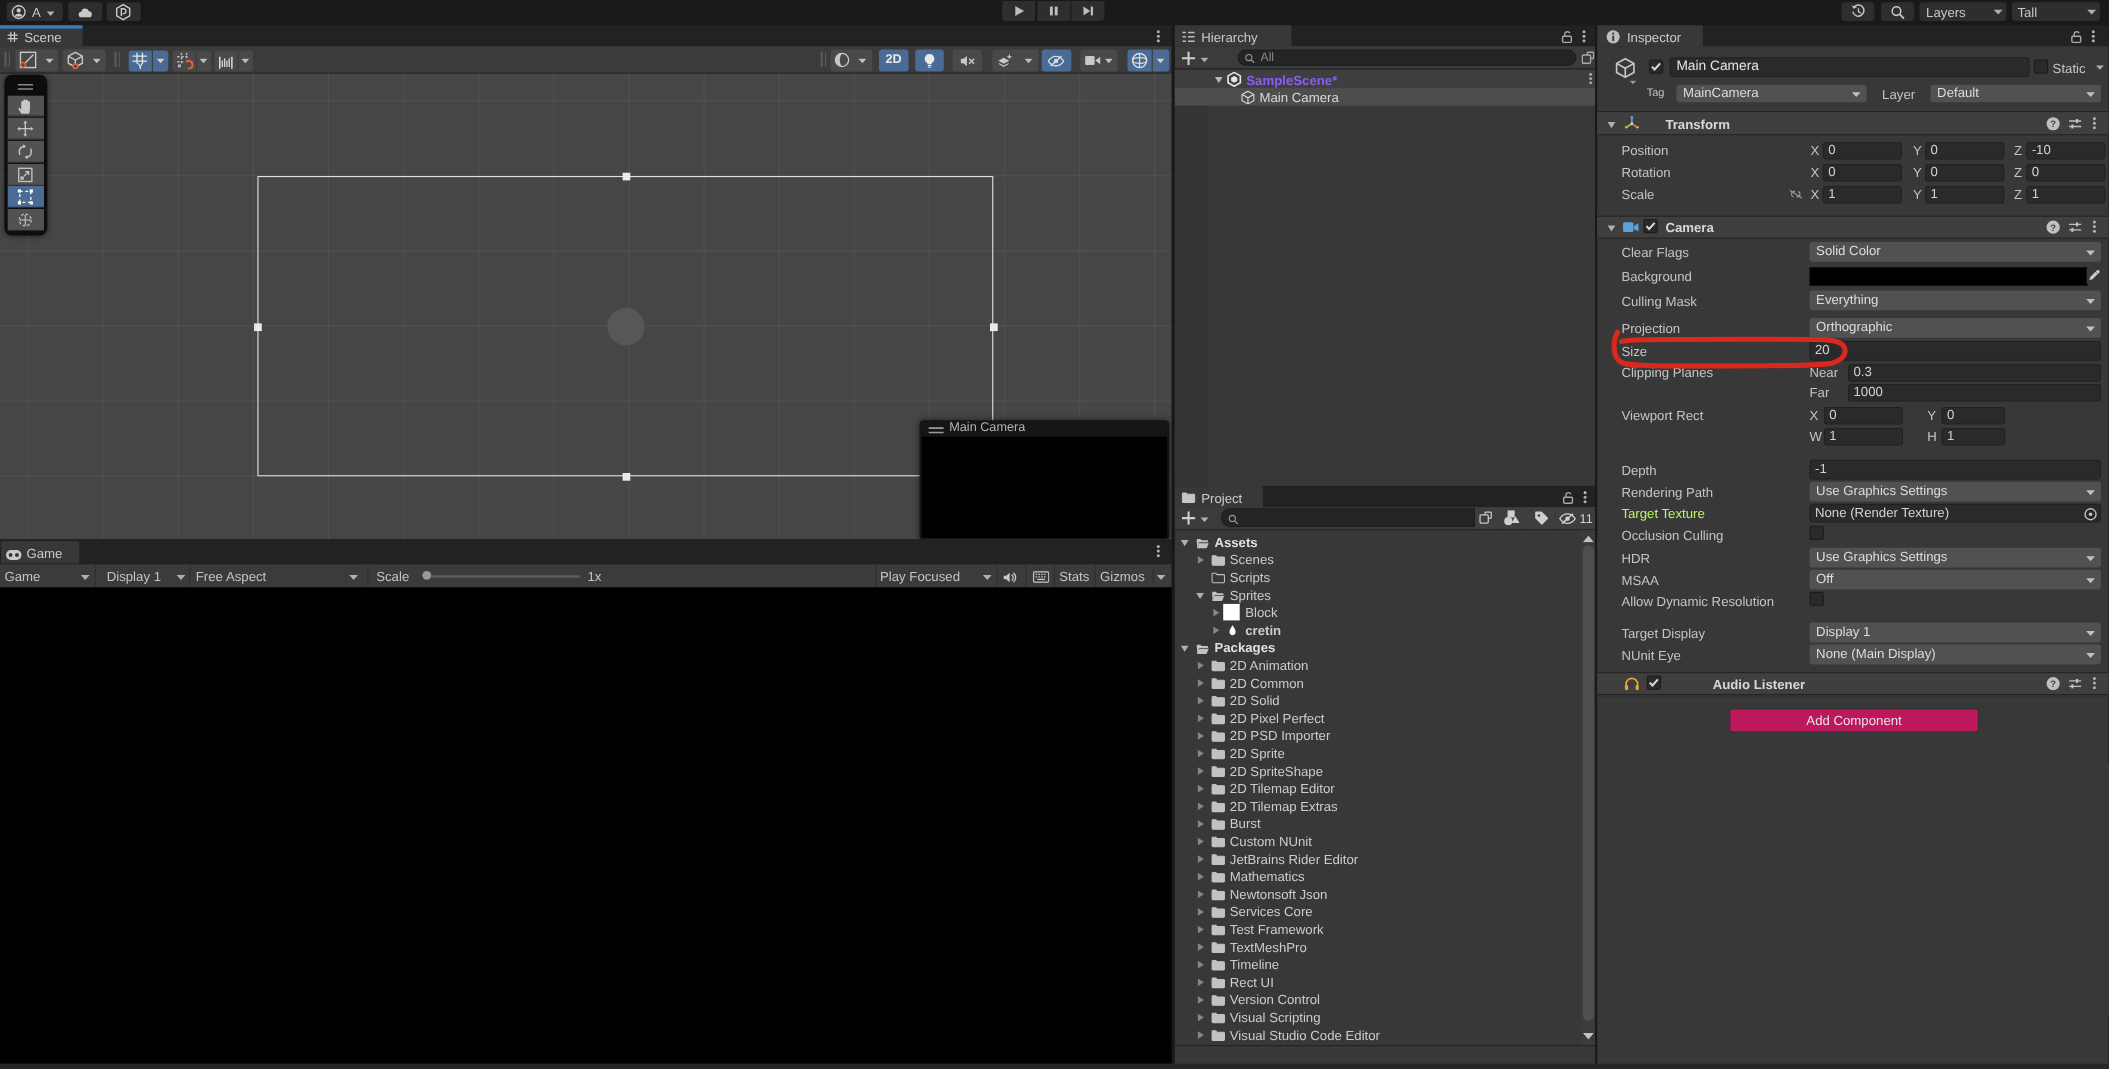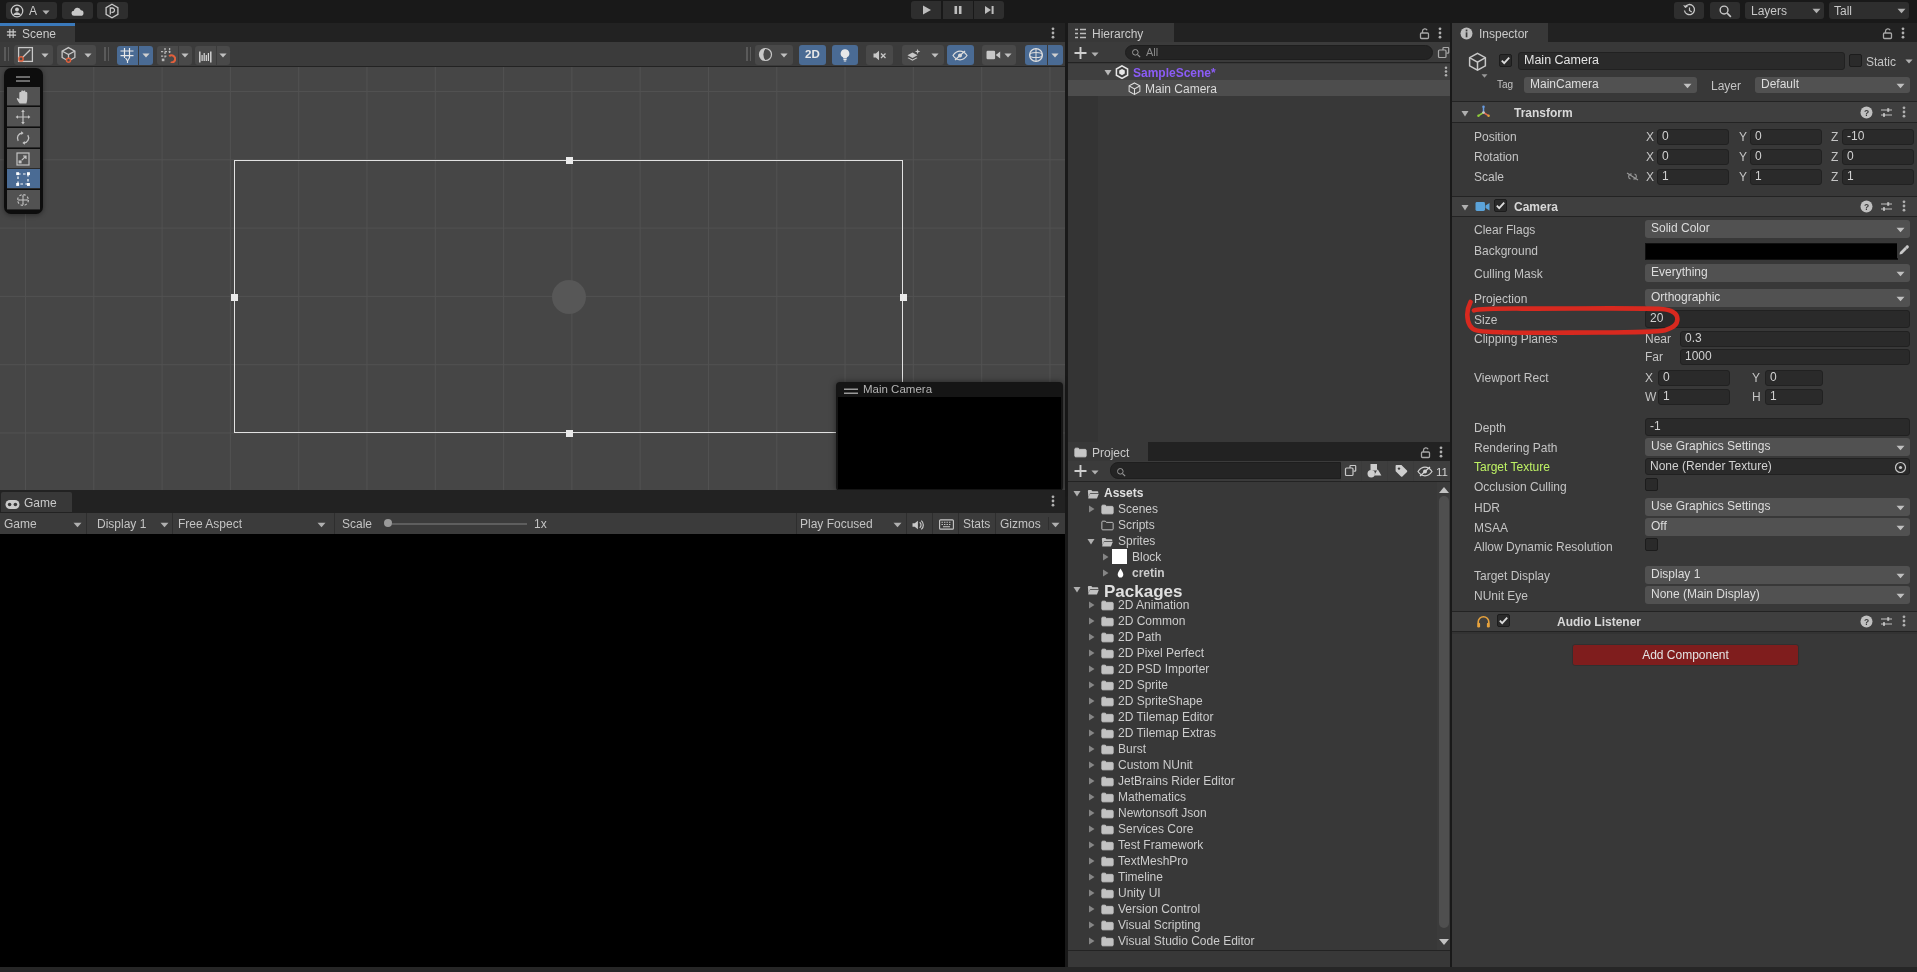--- a/index.html
+++ b/index.html
@@ -434,42 +434,42 @@
       <path d="M3.5 0.4C4.6 2.2 6.3 4.4 6.3 6.4 6.3 8.4 5.1 9.6 3.5 9.6 1.9 9.6 0.7 8.4 0.7 6.4 0.7 4.4 2.4 2.2 3.5 0.4z" fill="#ffffff"></path>
     </svg></div>
 <div class="a" style="left:1132px;top:566.0px;font-size:12px;color:#cccccc;font-weight:bold;white-space:nowrap;">cretin</div>
 <div class="a" style="left:1072px;top:583.5px;line-height:0;"><svg width="10" height="10" viewBox="0 0 10 10">
       <path d="M1.5 3h7L5 8.5z" fill="#b0b0b0"></path>
     </svg></div>
 <div class="a" style="left:1087px;top:582.5px;line-height:0;"><svg width="13" height="13" viewBox="0 0 15 13">
       <path d="M1 3.5c0-.6.4-1 1-1h3l1.2 1.4H12c.6 0 1 .4 1 1V6H4.2a1 1 0 0 0-.95.7L1.6 11.2z" fill="#c2c2c2"></path>
       <path d="M1.3 11.6 3.4 6.9h10.3l-2 4.7c-.15.4-.5.6-.9.6H2.2c-.5 0-1-.2-.9-.6z" fill="#c2c2c2"></path>
     </svg></div>
-<div class="a" style="left:1104px;top:582.0px;font-size:17px;color:#e0e0e0;font-weight:bold;white-space:nowrap;">Packages</div>
+<div class="a" style="left:1104px;top:582.0px;font-size:12px;color:#e0e0e0;font-weight:bold;white-space:nowrap;">Packages</div>
 <div class="a" style="left:1086px;top:599.5px;line-height:0;"><svg width="10" height="10" viewBox="0 0 10 10">
       <path d="M3 1.5 8.5 5 3 8.5z" fill="#868686"></path>
     </svg></div>
 <div class="a" style="left:1101px;top:598.5px;line-height:0;"><svg width="13" height="13" viewBox="0 0 15 15">
       <path d="M1 3.5c0-.6.4-1 1-1h3l1.2 1.4H13c.6 0 1 .4 1 1v6.6c0 .6-.4 1-1 1H2c-.6 0-1-.4-1-1z" fill="#c2c2c2" stroke="#c2c2c2" stroke-width="1.1"></path>
     </svg></div>
 <div class="a" style="left:1118px;top:598.0px;font-size:12px;color:#cccccc;font-weight:normal;white-space:nowrap;">2D Animation</div>
 <div class="a" style="left:1086px;top:615.5px;line-height:0;"><svg width="10" height="10" viewBox="0 0 10 10">
       <path d="M3 1.5 8.5 5 3 8.5z" fill="#868686"></path>
     </svg></div>
 <div class="a" style="left:1101px;top:614.5px;line-height:0;"><svg width="13" height="13" viewBox="0 0 15 15">
       <path d="M1 3.5c0-.6.4-1 1-1h3l1.2 1.4H13c.6 0 1 .4 1 1v6.6c0 .6-.4 1-1 1H2c-.6 0-1-.4-1-1z" fill="#c2c2c2" stroke="#c2c2c2" stroke-width="1.1"></path>
     </svg></div>
 <div class="a" style="left:1118px;top:614.0px;font-size:12px;color:#cccccc;font-weight:normal;white-space:nowrap;">2D Common</div>
 <div class="a" style="left:1086px;top:631.5px;line-height:0;"><svg width="10" height="10" viewBox="0 0 10 10">
       <path d="M3 1.5 8.5 5 3 8.5z" fill="#868686"></path>
     </svg></div>
 <div class="a" style="left:1101px;top:630.5px;line-height:0;"><svg width="13" height="13" viewBox="0 0 15 15">
       <path d="M1 3.5c0-.6.4-1 1-1h3l1.2 1.4H13c.6 0 1 .4 1 1v6.6c0 .6-.4 1-1 1H2c-.6 0-1-.4-1-1z" fill="#c2c2c2" stroke="#c2c2c2" stroke-width="1.1"></path>
     </svg></div>
-<div class="a" style="left:1118px;top:630.0px;font-size:12px;color:#cccccc;font-weight:normal;white-space:nowrap;">2D Path</div>
+<div class="a" style="left:1118px;top:630.0px;font-size:12px;color:#cccccc;font-weight:normal;white-space:nowrap;">2D Solid</div>
 <div class="a" style="left:1086px;top:647.5px;line-height:0;"><svg width="10" height="10" viewBox="0 0 10 10">
       <path d="M3 1.5 8.5 5 3 8.5z" fill="#868686"></path>
     </svg></div>
 <div class="a" style="left:1101px;top:646.5px;line-height:0;"><svg width="13" height="13" viewBox="0 0 15 15">
       <path d="M1 3.5c0-.6.4-1 1-1h3l1.2 1.4H13c.6 0 1 .4 1 1v6.6c0 .6-.4 1-1 1H2c-.6 0-1-.4-1-1z" fill="#c2c2c2" stroke="#c2c2c2" stroke-width="1.1"></path>
     </svg></div>
 <div class="a" style="left:1118px;top:646.0px;font-size:12px;color:#cccccc;font-weight:normal;white-space:nowrap;">2D Pixel Perfect</div>
 <div class="a" style="left:1086px;top:663.5px;line-height:0;"><svg width="10" height="10" viewBox="0 0 10 10">
       <path d="M3 1.5 8.5 5 3 8.5z" fill="#868686"></path>
     </svg></div>
@@ -567,21 +567,21 @@
 <div class="a" style="left:1101px;top:870.5px;line-height:0;"><svg width="13" height="13" viewBox="0 0 15 15">
       <path d="M1 3.5c0-.6.4-1 1-1h3l1.2 1.4H13c.6 0 1 .4 1 1v6.6c0 .6-.4 1-1 1H2c-.6 0-1-.4-1-1z" fill="#c2c2c2" stroke="#c2c2c2" stroke-width="1.1"></path>
     </svg></div>
 <div class="a" style="left:1118px;top:870.0px;font-size:12px;color:#cccccc;font-weight:normal;white-space:nowrap;">Timeline</div>
 <div class="a" style="left:1086px;top:887.5px;line-height:0;"><svg width="10" height="10" viewBox="0 0 10 10">
       <path d="M3 1.5 8.5 5 3 8.5z" fill="#868686"></path>
     </svg></div>
 <div class="a" style="left:1101px;top:886.5px;line-height:0;"><svg width="13" height="13" viewBox="0 0 15 15">
       <path d="M1 3.5c0-.6.4-1 1-1h3l1.2 1.4H13c.6 0 1 .4 1 1v6.6c0 .6-.4 1-1 1H2c-.6 0-1-.4-1-1z" fill="#c2c2c2" stroke="#c2c2c2" stroke-width="1.1"></path>
     </svg></div>
-<div class="a" style="left:1118px;top:886.0px;font-size:12px;color:#cccccc;font-weight:normal;white-space:nowrap;">Unity UI</div>
+<div class="a" style="left:1118px;top:886.0px;font-size:12px;color:#cccccc;font-weight:normal;white-space:nowrap;">Rect UI</div>
 <div class="a" style="left:1086px;top:903.5px;line-height:0;"><svg width="10" height="10" viewBox="0 0 10 10">
       <path d="M3 1.5 8.5 5 3 8.5z" fill="#868686"></path>
     </svg></div>
 <div class="a" style="left:1101px;top:902.5px;line-height:0;"><svg width="13" height="13" viewBox="0 0 15 15">
       <path d="M1 3.5c0-.6.4-1 1-1h3l1.2 1.4H13c.6 0 1 .4 1 1v6.6c0 .6-.4 1-1 1H2c-.6 0-1-.4-1-1z" fill="#c2c2c2" stroke="#c2c2c2" stroke-width="1.1"></path>
     </svg></div>
 <div class="a" style="left:1118px;top:902.0px;font-size:12px;color:#cccccc;font-weight:normal;white-space:nowrap;">Version Control</div>
 <div class="a" style="left:1086px;top:919.5px;line-height:0;"><svg width="10" height="10" viewBox="0 0 10 10">
       <path d="M3 1.5 8.5 5 3 8.5z" fill="#868686"></path>
     </svg></div>
@@ -853,16 +853,16 @@
       <path d="M1 4h11M1 9h11" stroke="#c0c0c0" stroke-width="1.2"></path>
       <rect x="7.2" y="2.2" width="2" height="3.6" fill="#c0c0c0"></rect>
       <rect x="3" y="7.2" width="2" height="3.6" fill="#c0c0c0"></rect>
     </svg></div>
 <div class="a" style="left:1902px;top:615px;line-height:0;"><svg width="4" height="12" viewBox="0 0 4 13">
       <circle cx="2" cy="2" r="1.5" fill="#b0b0b0"></circle>
       <circle cx="2" cy="6.5" r="1.5" fill="#b0b0b0"></circle>
       <circle cx="2" cy="11" r="1.5" fill="#b0b0b0"></circle>
     </svg></div>
 <div class="a" style="left:1452px;top:632px;width:465px;height:2px;background:#333333;"></div>
-<div class="a" style="left:1572px;top:644px;width:227px;height:22px;background:#7f1d1d;border:1px solid #303030;border-radius:3px;box-sizing:border-box;text-align:center;line-height:20px;font-size:12px;color:#e4e4e4;">Add Component</div>
+<div class="a" style="left:1572px;top:644px;width:227px;height:22px;background:#be185d;border:1px solid #303030;border-radius:3px;box-sizing:border-box;text-align:center;line-height:20px;font-size:12px;color:#e4e4e4;">Add Component</div>
 <svg class="a" style="left:1460px;top:295px;" width="228" height="48" viewBox="0 0 228 48">
 <path d="M10.5 7 C8.5 11,7.2 15.5,7.3 20 C7.5 27.5,9.5 33.5,16.5 35.4 C26.5 38,70 38,110 37.6 C152 37.2,193 38,205 35.2 C213.5 32.8,217.6 28.3,217.4 23.8 C217.2 18.3,212 14.8,201 14 C185 12.9,120 13.6,75 13.6 C45 13.6,21.5 13.1,14 15.4" fill="none" stroke="#d8291f" stroke-width="4.6" stroke-linecap="round"></path>
 </svg>
 <div class="a" style="left:0px;top:967px;width:1917px;height:5px;background:#262626;"></div>
 </body></html>

